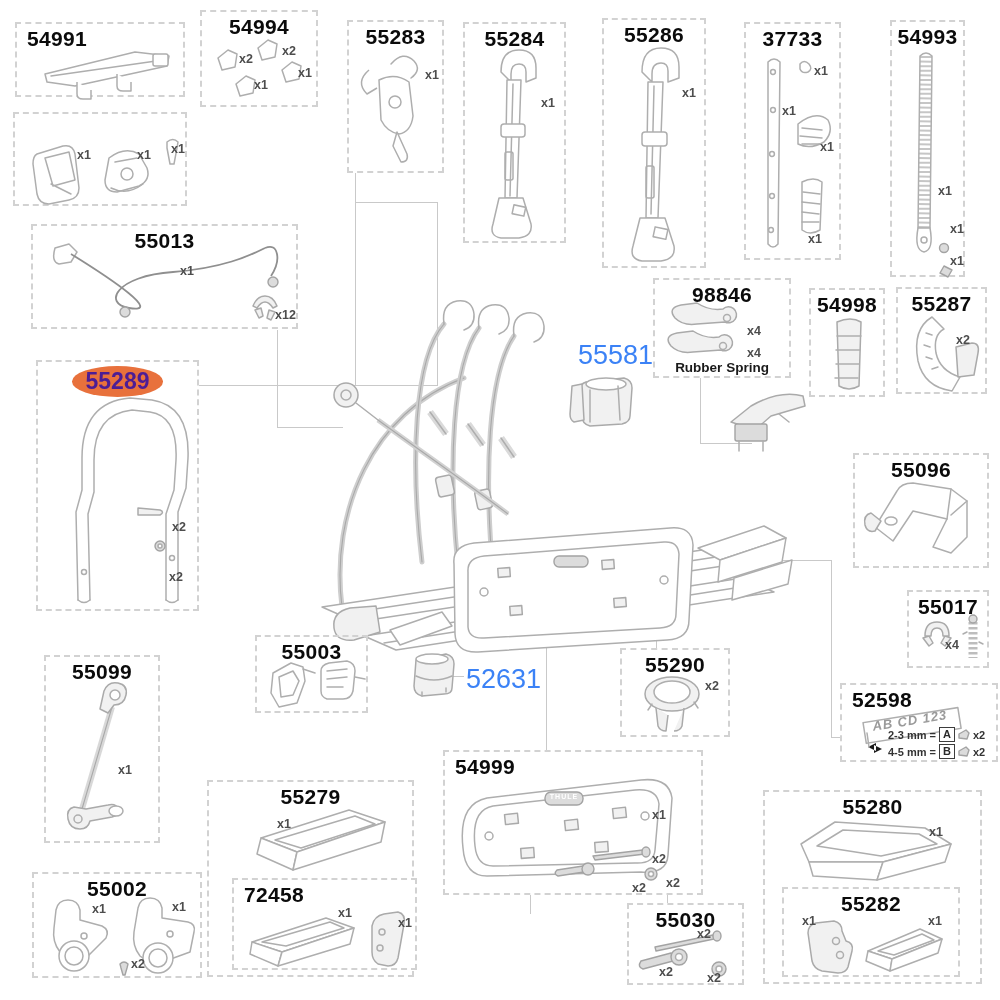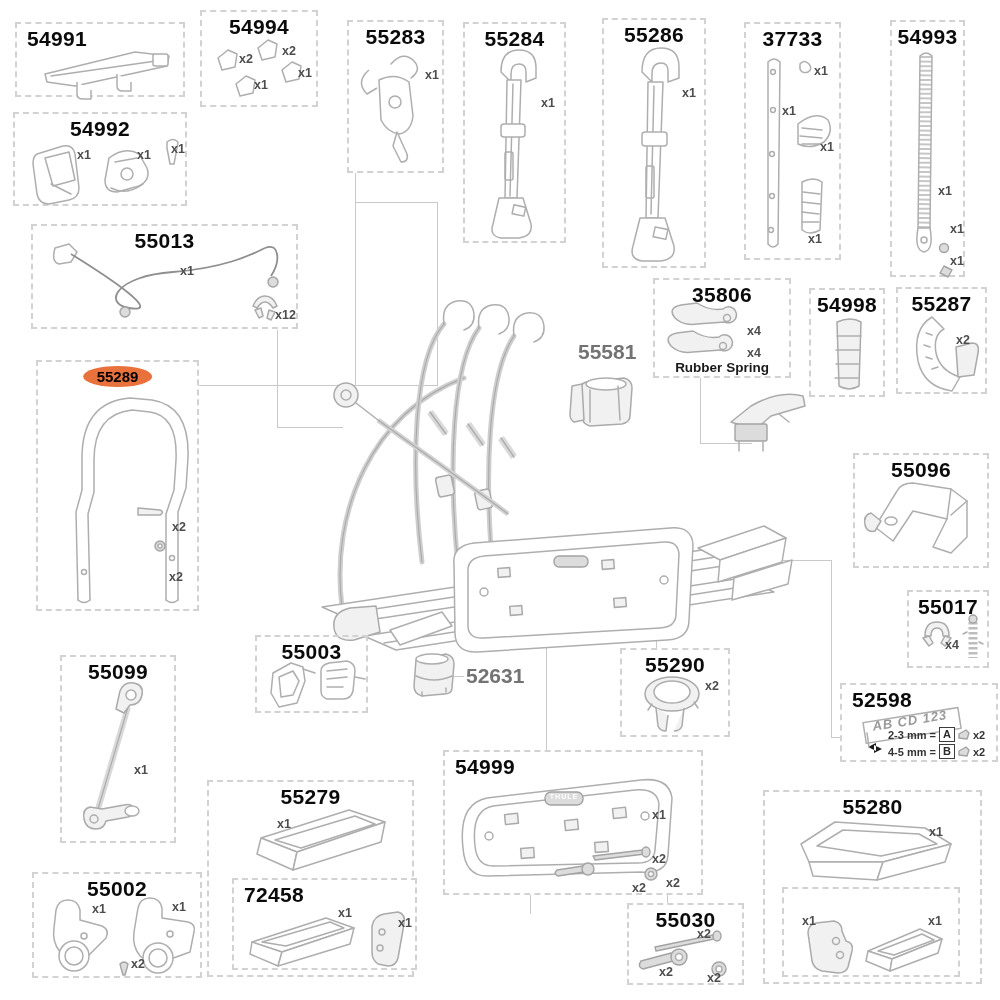--- a/index.html
+++ b/index.html
@@ -2,23 +2,23 @@
 <html><head>
 <meta charset="utf-8">
 <style>
   html,body{margin:0;padding:0;background:#fff}
   #stage{position:relative;width:1000px;height:1000px;background:#fff;
          font-family:"Liberation Sans",sans-serif;overflow:hidden}
   .pbox{position:absolute;border:2px dashed #d2d2d2;box-sizing:border-box}
   .plabel{position:absolute;top:3px;left:0;right:0;text-align:center;
           font-weight:bold;font-size:21px;color:#0b0b0b;letter-spacing:.3px;cursor:pointer}
   .plabel.tl{left:10px;right:auto;text-align:left}
-  .freelabel{position:absolute;font-weight:bold;font-size:21px;color:#737373;cursor:pointer}
+  .freelabel{position:absolute;font-weight:normal;font-size:27px;color:#3b82f6;cursor:pointer}
   .hl{position:absolute;top:4px;left:50%;transform:translateX(-50%);
-      border-radius:50%;padding:2px 14px;font-weight:bold;font-size:15px;color:#000000;cursor:pointer}
+      border-radius:50%;padding:2px 14px;font-weight:bold;font-size:23px;color:#4c1d95;cursor:pointer}
   .qty{position:absolute;font-size:12.5px;font-weight:bold;color:#4d4d4d;white-space:nowrap}
   .leader{position:absolute;background:#c9c9c9}
   .psvg{position:absolute;overflow:visible}
   .ln{fill:none;stroke:#aeaeae;stroke-width:1.5;stroke-linecap:round;stroke-linejoin:round}
   .fw{fill:#ffffff;stroke:#aeaeae;stroke-width:1.5;stroke-linejoin:round}
   .fl{fill:#f1f1f1;stroke:#aaaaaa;stroke-width:1.5;stroke-linejoin:round}
   .gr{fill:#dcdcdc;stroke:#a3a3a3;stroke-width:1.4;stroke-linejoin:round}
   .tube{fill:none;stroke:#cecece;stroke-width:5;stroke-linecap:round}
   .tubeo{fill:none;stroke:#a9a9a9;stroke-width:1.1;stroke-linecap:round}
   .note{position:absolute;font-weight:bold;font-size:13.5px;color:#1a1a1a}
@@ -201,21 +201,20 @@
       <circle class="ln" cx="32" cy="218" r="3"></circle>
       <circle class="gr" cx="52" cy="226" r="4.5"></circle>
       <path class="gr" d="M52,244 l8,4 l-4,7 l-8,-4 z"></path>
     </svg>
     <span class="qty" style="left:46px;top:162px">x1</span>
     <span class="qty" style="left:58px;top:200px">x1</span>
     <span class="qty" style="left:58px;top:232px">x1</span>
   </div>
 
   <div class="pbox" style="left:13px;top:112px;width:174px;height:94px">
-    <div class="plabel">54992</div>
     <svg class="psvg" style="left:0;top:0" width="174" height="94" viewBox="0 0 174 94">
       <path class="fw" d="M22,40 l26,-8 q10,-2 12,8 l4,34 q0,10 -10,12 l-20,4 q-10,0 -12,-10 l-4,-30 q0,-8 4,-10 z"></path>
       <path class="ln" d="M30,44 l24,-6 l6,28 l-22,6 z M36,70 l20,10"></path>
       <path class="fw" d="M94,44 q16,-12 30,-4 l8,14 q4,12 -8,18 l-22,6 q-12,0 -12,-12 z"></path>
       <path class="ln" d="M100,48 l22,-4 M96,74 q16,8 32,-4"></path>
       <circle class="ln" cx="112" cy="60" r="6"></circle>
       <path class="fw" d="M148,136"></path>
       <path class="fw" d="M150,132"></path>
       <path class="fw" d="M152,28 q6,-5 11,0 l-1,6 l-3,16 l-4,0 l-3,-16 z"></path>
     </svg>
@@ -232,21 +231,21 @@
       <path d="M232,22 q10,-4 12,6 q2,10 -6,22" stroke="#8f8f8f" stroke-width="1.8" fill="none"></path>
       <circle class="gr" cx="240" cy="56" r="5"></circle>
       <circle class="gr" cx="92" cy="86" r="5"></circle>
       <path class="fl" d="M220,80 q4,-10 12,-10 q8,0 12,10 l-4,2 q-4,-6 -8,-6 q-4,0 -8,6 z M222,84 l4,8 l4,-2 l-2,-8 z M236,84 l-2,8 l4,2 l4,-8 z"></path>
     </svg>
     <span class="qty" style="left:147px;top:38px">x1</span>
     <span class="qty" style="left:242px;top:82px">x12</span>
   </div>
 
   <div class="pbox" style="left:653px;top:278px;width:138px;height:100px">
-    <div class="plabel">35806</div>
+    <div class="plabel">98846</div>
     <svg class="psvg" style="left:0;top:0" width="138" height="100" viewBox="0 0 138 100">
       <path class="fl" d="M20,38 q-8,-10 6,-13 l16,-2 q12,8 26,6 a8,8 0 1 1 2,13 l-28,2 q-14,2 -22,-6 z"></path>
       <circle class="ln" cx="72" cy="38" r="3.5"></circle>
       <path class="fl" d="M16,66 q-8,-10 6,-13 l16,-2 q12,8 26,6 a8,8 0 1 1 2,13 l-28,2 q-14,2 -22,-6 z"></path>
       <circle class="ln" cx="68" cy="66" r="3.5"></circle>
     </svg>
     <span class="qty" style="left:92px;top:44px">x4</span>
     <span class="qty" style="left:92px;top:66px">x4</span>
     <div class="note" style="left:0;right:0;top:80px;text-align:center">Rubber Spring</div>
   </div>
@@ -333,21 +332,21 @@
     <div class="row52598" style="left:46px;top:59px">
       <span>4-5 mm =</span>
       <span class="lbx">B</span>
       <svg width="12" height="11" viewBox="0 0 12 11">
           <path class="gr" d="M1,5 l7,-4 l3,3 l-2,6 l-8,-1 z"></path>
         </svg>
       <span>x2</span>
     </div>
   </div>
 
-  <div class="pbox" style="left:60px;top:655px;width:116px;height:188px">
+  <div class="pbox" style="left:44px;top:655px;width:116px;height:188px">
     <div class="plabel">55099</div>
     <svg class="psvg" style="left:0;top:0" width="116" height="188" viewBox="0 0 116 188">
       <path d="M66,50 L36,152" stroke="#d8d8d8" stroke-width="6" fill="none"></path>
       <path class="tubeo" d="M66,50 L36,152"></path>
       <path class="fl" d="M58,34 q4,-10 14,-8 q10,2 8,12 q-2,10 -12,10 l-6,8 l-8,-4 z"></path>
       <circle class="fw" cx="69" cy="38" r="5"></circle>
       <path class="fl" d="M28,150 q-8,2 -6,12 q2,10 12,10 q8,0 10,-8 l22,-4 q8,-2 6,-8 q-2,-6 -10,-4 l-22,4 z"></path>
       <circle class="ln" cx="32" cy="162" r="4"></circle>
       <ellipse class="fw" cx="70" cy="154" rx="7" ry="5"></ellipse>
     </svg>
@@ -442,20 +441,21 @@
     <svg class="psvg" style="left:0;top:0" width="219" height="92" viewBox="0 0 219 92">
       <path class="fw" d="M36,52 L70,30 L160,36 L186,52 L118,70 L44,70 Z"></path>
       <path class="fw" d="M44,70 L118,70 L112,88 L48,84 Z"></path>
       <path class="fw" d="M118,70 L186,52 L180,70 L112,88 Z"></path>
       <path class="ln" d="M52,54 L78,38 L154,42 L172,52 L116,64 Z"></path>
     </svg>
     <span class="qty" style="left:164px;top:33px">x1</span>
   </div>
 
   <div class="pbox" style="left:782px;top:887px;width:178px;height:90px;background:#fff">
+    <div class="plabel">55282</div>
     <svg class="psvg" style="left:0;top:0" width="178" height="90" viewBox="0 0 178 90">
       <path class="fl" d="M24,44 q0,-8 8,-10 l18,-2 q8,2 8,10 l4,10 q8,2 6,10 l-4,16 q-2,6 -10,6 l-16,-2 q-8,-2 -10,-10 z"></path>
       <circle class="ln" cx="52" cy="52" r="3.5"></circle>
         <circle class="ln" cx="56" cy="66" r="3.5"></circle>
       <path class="fw" d="M84,62 L136,40 L158,50 L108,70 Z"></path>
       <path class="fw" d="M84,62 L108,70 L106,82 L82,72 Z"></path>
       <path class="fw" d="M108,70 L158,50 L154,64 L106,82 Z"></path>
       <path class="ln" d="M94,62 L138,45 L150,51 L110,66 Z"></path>
     </svg>
     <span class="qty" style="left:18px;top:25px">x1</span>

